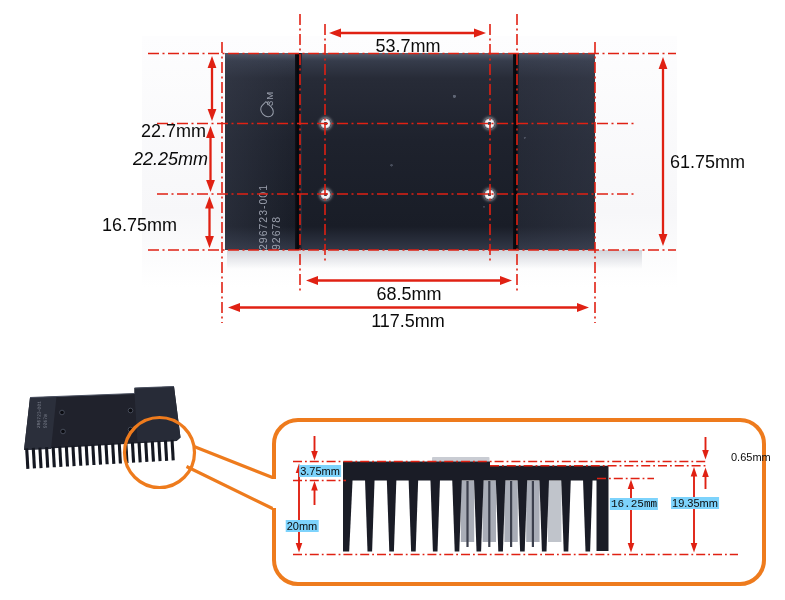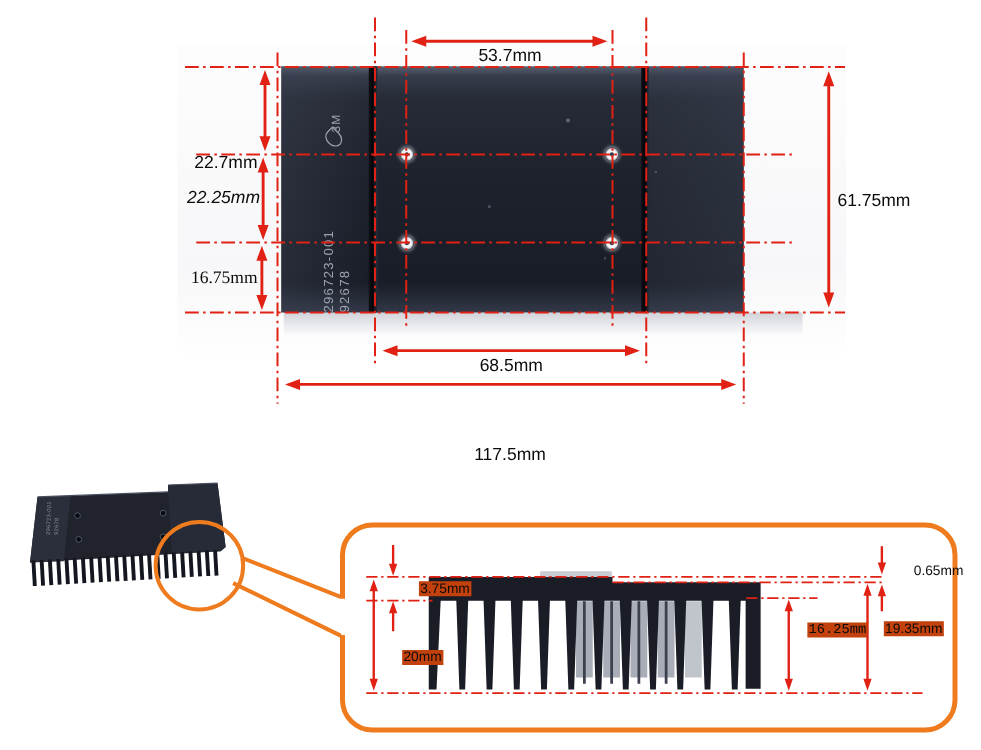--- a/index.html
+++ b/index.html
@@ -43,30 +43,30 @@
 
   
   .callout-box{left:272px;top:418px;width:494px;height:168px;box-sizing:border-box;
     border:4.5px solid #ee7b1d;border-radius:26px;background:#fff;z-index:2;}
   .wedge-cover{left:270px;top:478.5px;width:8px;height:29px;background:#fff;z-index:3;}
   #ang-svg{left:15px;top:380px;z-index:4;}
   #inset-svg{left:272px;top:418px;z-index:4;}
   #red-svg{left:0;top:0;z-index:5;pointer-events:none;}
 
   
-  .lbl{position:absolute;z-index:6;font-size:14px;color:#0b0b0b;white-space:nowrap;}
+  .lbl{position:absolute;z-index:6;font-size:18px;color:#0b0b0b;white-space:nowrap;}
   .lbl-s{font-size:11px;}
-  .wbg{background:#c2410c;padding:0 1px;margin-left:36px;}
+  .wbg{background:#7dd3fc;padding:0 1px;}
   #lb537{left:408px;top:36px;transform:translateX(-50%);}
   #lb227{right:579px;top:81px;margin-top:40px;}
   #lb2225{right:577px;top:149px;font-style:italic;}
-  #lb1675{right:579px;top:215px;font-family:Liberation Serif, serif;}
+  #lb1675{right:608px;top:215px;}
   #lb6175{left:670px;top:152px;}
   #lb685{left:409px;top:284px;transform:translateX(-50%);}
-  #lb1175{left:408px;top:311px;transform:translateX(-50%);margin-top:44px;}
+  #lb1175{left:408px;top:311px;transform:translateX(-50%);}
   #lb065{left:711px;top:457px;transform:translateY(-50%);margin-left:20px;}
   #lb375{left:320px;top:471px;transform:translate(-50%,-50%);}
   #lb20{left:302px;top:526px;transform:translate(-50%,-50%);}
   #lb1625{left:634px;top:504px;transform:translate(-50%,-50%);font-family:Liberation Mono, monospace;}
   #lb1935{left:695px;top:503px;transform:translate(-50%,-50%);}
 
   .cl{stroke:#e02113;stroke-width:1.6;fill:none;stroke-dasharray:11,3.5,2,3.5;}
   .cl2{stroke:#e02113;stroke-width:1.4;fill:none;stroke-dasharray:9,3,1.8,3;}
   .dl{stroke:#e02113;stroke-width:2.3;fill:none;}
   .dl2{stroke:#e02113;stroke-width:1.9;fill:none;}

